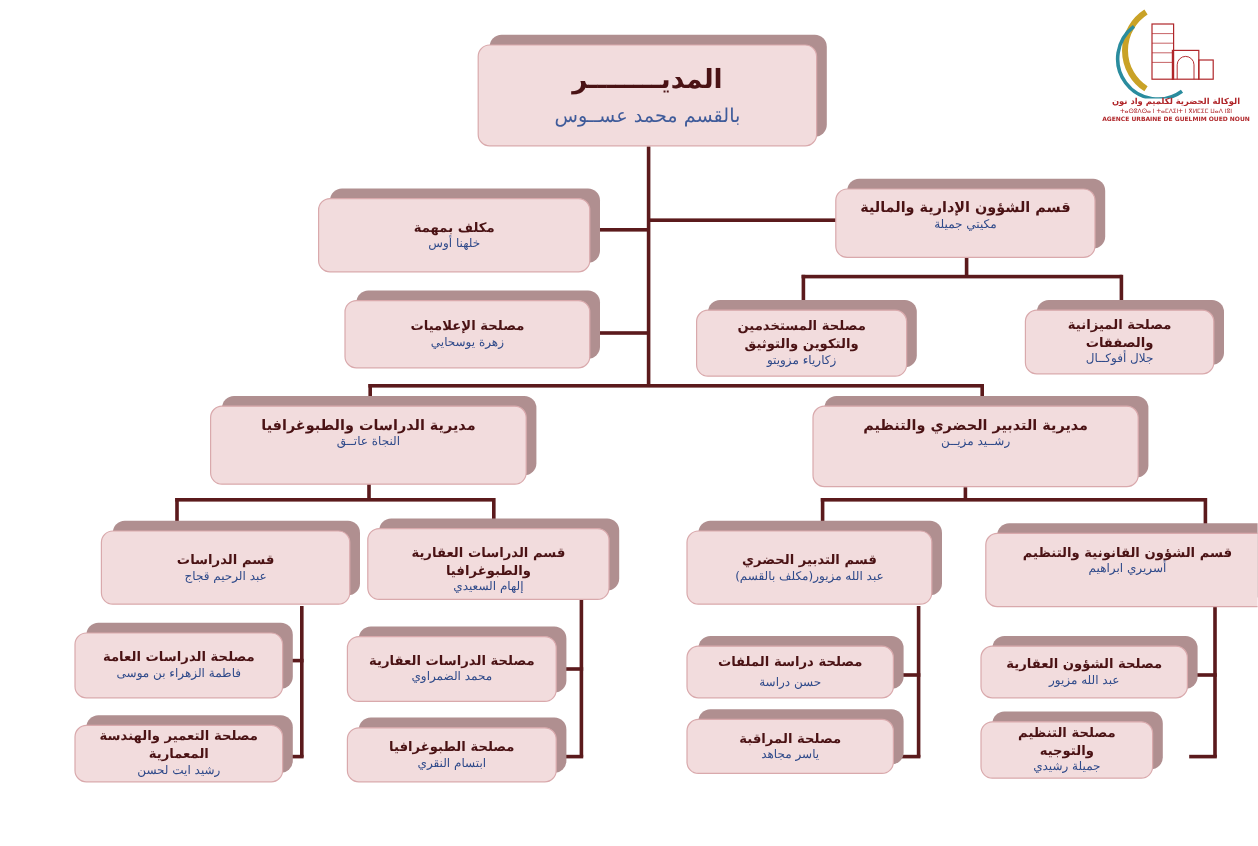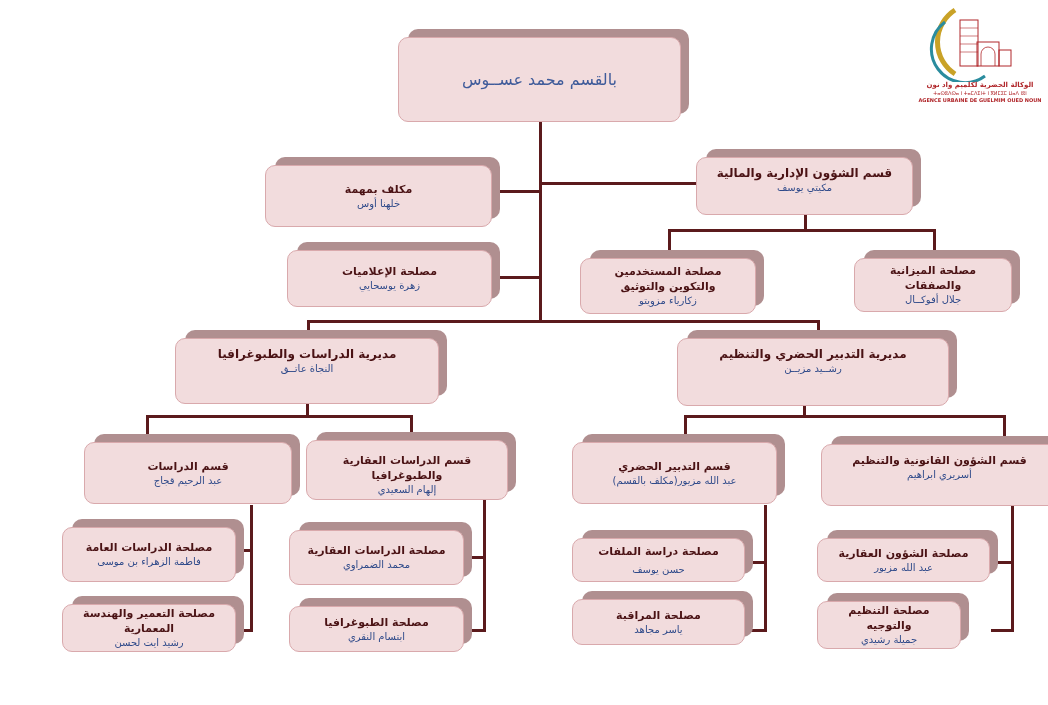--- a/index.html
+++ b/index.html
@@ -67,29 +67,30 @@
 <div class="line" style="left:764px;top:505px;width:3px;height:126px;"></div>
 <div class="line" style="left:746px;top:561px;width:21px;height:3px;"></div>
 <div class="line" style="left:746px;top:629px;width:21px;height:3px;"></div>
 <div class="line" style="left:1011px;top:505px;width:3px;height:126px;"></div>
 <div class="line" style="left:991px;top:561px;width:23px;height:3px;"></div>
 <div class="line" style="left:991px;top:629px;width:23px;height:3px;"></div>
 
 <div class="box top" style="left:398px;top:37px;width:283px;height:85px;">
   <div class="shadow"></div>
   <div class="face">
+    <div class="title">المديــــــــر</div>
     <div class="name">بالقسم محمد عســوس</div>
   </div>
 </div>
 
 <div class="box mid" style="left:696px;top:157px;width:217px;height:58px;">
   <div class="shadow"></div>
   <div class="face" style="justify-content:flex-start;padding-top:8px;">
     <div class="title">قسم الشؤون الإدارية والمالية</div>
-    <div class="name">مكيتي يوسف</div>
+    <div class="name">مكيتي جميلة</div>
   </div>
 </div>
 
 <div class="box" style="left:265px;top:165px;width:227px;height:62px;">
   <div class="shadow"></div>
   <div class="face">
     <div class="title">مكلف بمهمة</div>
     <div class="name">خلهنا أوس</div>
   </div>
 </div>
@@ -196,21 +197,21 @@
   <div class="face">
     <div class="title">مصلحة الطبوغرافيا</div>
     <div class="name">ابتسام النقري</div>
   </div>
 </div>
 
 <div class="box" style="left:572px;top:538px;width:173px;height:44px;">
   <div class="shadow"></div>
   <div class="face">
     <div class="title">مصلحة دراسة الملفات</div>
-    <div class="name" style="margin-top:4px;">حسن يوسف</div>
+    <div class="name" style="margin-top:4px;">حسن دراسة</div>
   </div>
 </div>
 
 <div class="box" style="left:572px;top:599px;width:173px;height:46px;">
   <div class="shadow"></div>
   <div class="face">
     <div class="title">مصلحة المراقبة</div>
     <div class="name">ياسر مجاهد</div>
   </div>
 </div>

